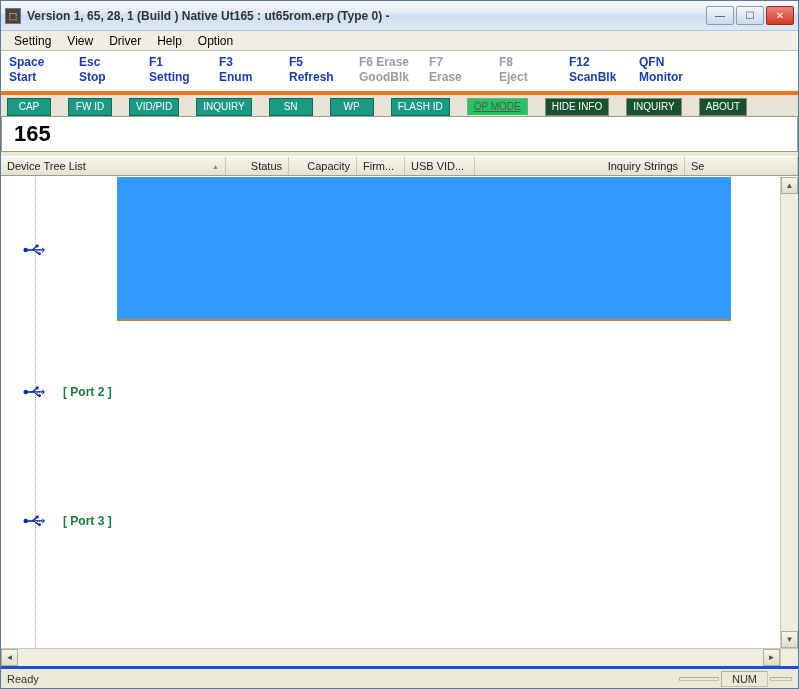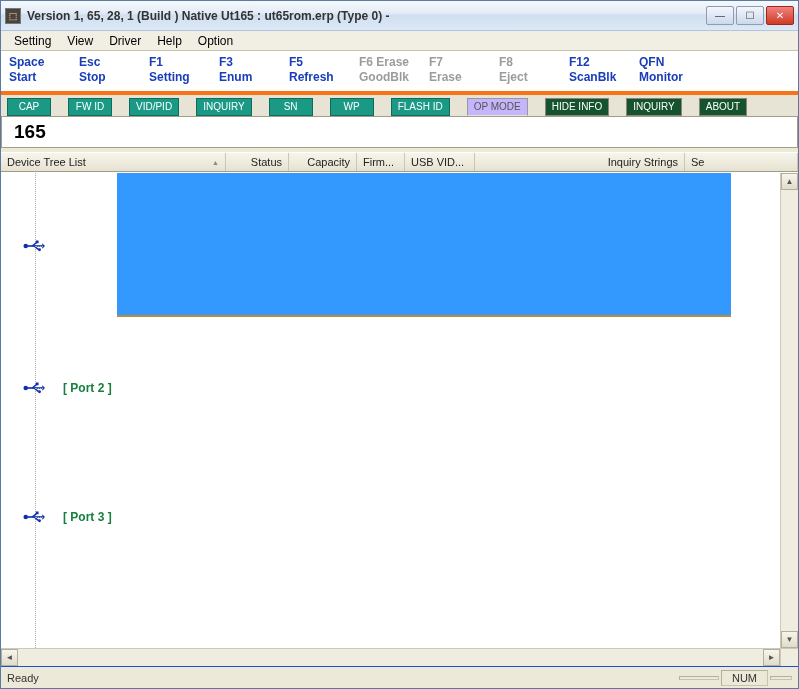--- a/index.html
+++ b/index.html
@@ -17,24 +17,24 @@
 .menubar { height: 20px; background: #f1efe4; border-bottom: 1px solid #c9c3ad; display: flex; align-items: center; padding: 0 6px; gap: 2px; font-size: 12px; }
 .menubar span { padding: 2px 7px; }
 
 .shortcut-bar { background: #fff; border-bottom: 4px solid #f97316; padding: 4px 8px 6px 8px; display: flex; gap: 0; }
 .shortcut { width: 70px; color: #1a3db8; font-size: 12px; font-weight: bold; line-height: 15px; }
 .shortcut.disabled { color: #9c9c9c; }
 .shortcut div { white-space: nowrap; }
 
 .tab-bar { height: 22px; background: #e8e4d5; border-bottom: 1px solid #a29d87; display: flex; align-items: center; padding: 2px 6px 0 6px; gap: 17px; }
 .tab { height: 18px; padding: 0 6px; font-size: 10px; color: #fff; background: #1a9985; border: 1px solid #0f6b5c; display: flex; align-items: center; min-width: 44px; justify-content: center; }
-.tab.sel { background: #c4b5fd; color: #555; border-color: #999; border-bottom: 1px solid #e8e4d5; }
+.tab.sel { background: #22c55e; color: #555; border-color: #999; border-bottom: 1px solid #e8e4d5; text-decoration: underline; }
 .tab.grey { background: #14532d; border-color: #8a8778; }
 
-.big165 { background: #fff; border: 1px solid #a29d87; border-top: none; margin: 0; padding: 4px 12px; font-size: 19px; font-weight: bold; color: #000; display:flex; }
+.big165 { background: #fff; border: 1px solid #a29d87; border-top: none; margin: 0; padding: 4px 12px; font-size: 22px; font-weight: bold; color: #000; display:flex; }
 .big165 .spacer { flex:1; }
 
 .list-header { height: 20px; background: #efece0; border-top: 1px solid #fff; border-bottom: 1px solid #a29d87; display: flex; margin-top:4px; }
 .colh { border-right: 1px solid #cbc6b4; padding: 2px 6px; font-size: 11px; color: #222; display: flex; align-items: center; background: linear-gradient(to bottom, #f7f5eb, #e6e2d2); white-space: nowrap; overflow: hidden; }
 .colh .sort { margin-left: auto; font-size: 7px; color: #888; }
 
 .content { flex: 1; background: #fff; position: relative; overflow: hidden; border-top: 1px solid #fff; }
 .tree { position: absolute; left: 0; top: 0; right: 18px; bottom: 18px; }
 .tree-line { position: absolute; left: 34px; top: 0; width: 0; height: 100%; border-left: 1px dotted #aaa; }
 .port-row { position: absolute; left: 0; display: flex; align-items: center; padding-left: 22px; font-size: 12px; font-weight: bold; gap: 12px; }
@@ -46,21 +46,21 @@
 .sel-bg { position: absolute; left: 116px; top: 0; width: 614px; height: 144px; background: #3399ff; border-bottom: 2px solid #b88a3e; }
 
 .vscroll { position: absolute; right: 0; top: 0; width: 18px; bottom: 18px; background: #efece0; border-left: 1px solid #cdc8b7; }
 .vscroll .btn { height: 17px; background: linear-gradient(to bottom,#f7f5eb,#e0dccb); border: 1px solid #b4af9c; display:flex;align-items:center;justify-content:center;font-size:8px;color:#555; }
 .vscroll .btn.bot { position:absolute; bottom:0; left:0; right:0; }
 .hscroll { position: absolute; left: 0; bottom: 0; height: 18px; right: 18px; background: #efece0; border-top: 1px solid #cdc8b7; display:flex; }
 .hscroll .btn { width: 17px; background: linear-gradient(to bottom,#f7f5eb,#e0dccb); border: 1px solid #b4af9c; display:flex;align-items:center;justify-content:center;font-size:8px;color:#555; }
 .hscroll .track { flex:1; }
 .scroll-corner { position:absolute; right:0; bottom:0; width:18px; height:18px; background:#efece0; border-left:1px solid #cdc8b7; border-top:1px solid #cdc8b7; }
 
-.statusbar { height: 22px; background: #ece9d8; border-top: 1px solid #1d4ed8; display: flex; align-items: center; padding: 0 6px; font-size: 11px; color: #333; }
+.statusbar { height: 22px; background: #ece9d8; border-top: 3px solid #1d4ed8; display: flex; align-items: center; padding: 0 6px; font-size: 11px; color: #333; }
 .statusbar .cell { border: 1px solid #c9c3ad; border-top-color:#b4af9c; border-left-color:#b4af9c; padding: 1px 10px; margin-left: 2px; min-width: 40px; text-align:center; }
 .statusbar .ready { flex:1; }
 </style>
 </head>
 <body>
 
 <div class="window">
   <div class="titlebar">
     <span class="icon">⬚</span>
     <span class="title">Version 1, 65, 28, 1 (Build )  Native Ut165 : ut65rom.erp  (Type 0) -</span>

